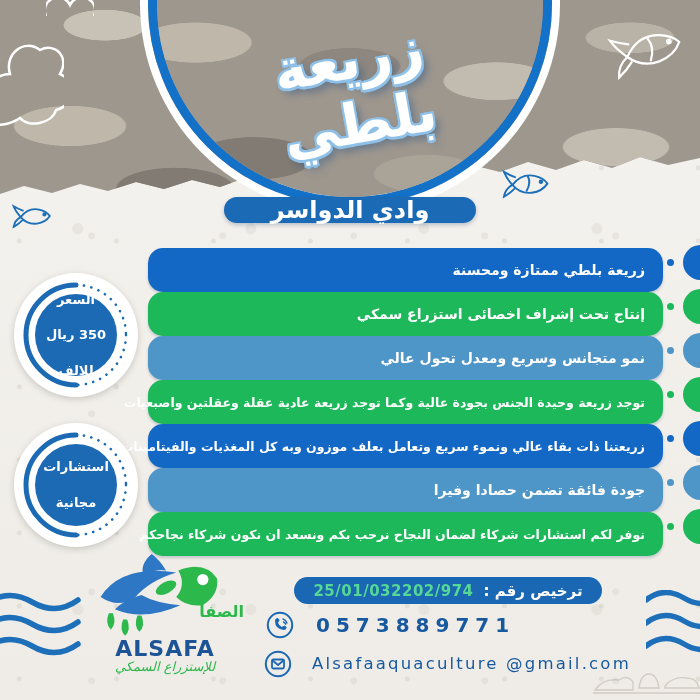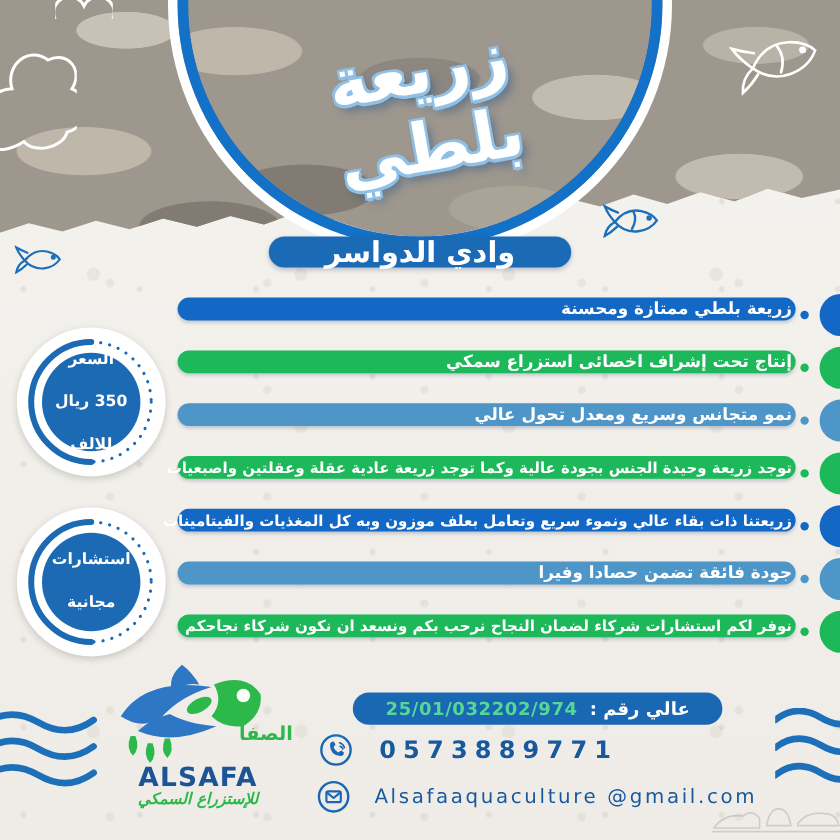--- a/index.html
+++ b/index.html
@@ -32,40 +32,40 @@
   .hero-title{position:absolute;left:226px;top:26px;width:256px;z-index:4;text-align:center;direction:rtl;
     font-size:56px;font-weight:bold;color:#ffffff;transform:rotate(-10deg);letter-spacing:1px;
     text-shadow:-2px -2px 0 #8fc1e8,2px -2px 0 #8fc1e8,-2px 2px 0 #8fc1e8,2px 2px 0 #8fc1e8,0 3px 0 #8fc1e8,4px 6px 8px rgba(20,70,130,.45);}
   .wadi-pill{position:absolute;left:224px;top:197px;width:252px;height:26px;z-index:5;background:#1a6ab5;
     border-radius:22px;display:flex;align-items:center;justify-content:center;direction:rtl;
     color:#fff;font-size:24px;font-weight:bold;box-shadow:0 2px 4px rgba(0,40,90,.25);}
   .sketch{position:absolute;z-index:3;}
   
   .features{position:absolute;left:0;right:0;top:248px;z-index:4;}
   .feat-row{position:relative;height:29px;margin-bottom:15px;}
-  .feat-pill{position:absolute;left:148px;right:37px;top:0;height:19px;border-radius:15px;
-    display:flex;align-items:center;justify-content:flex-start;direction:rtl;padding-right:3px;box-sizing:border-box;
+  .feat-pill{position:absolute;left:148px;right:37px;top:0;height:44px;border-radius:15px;
+    display:flex;align-items:center;justify-content:flex-start;direction:rtl;padding-right:18px;box-sizing:border-box;
     color:#fff;font-weight:bold;font-size:14px;white-space:nowrap;box-shadow:0 2px 3px rgba(0,40,90,.2);}
   .feat-pill.long{font-size:12.5px;}
   .feat-dot{position:absolute;right:26px;top:11px;width:7px;height:7px;border-radius:50%;}
   .feat-edge{position:absolute;right:-18px;top:-3px;width:35px;height:35px;border-radius:50%;}
   .c-blue{background:#1268c4;} .c-green{background:#1cb85a;} .c-steel{background:#4e95c8;}
   
   .badge{position:absolute;left:14px;width:124px;height:124px;z-index:4;}
   .badge .base{position:absolute;inset:0;border-radius:50%;background:#fff;box-shadow:0 2px 6px rgba(80,80,70,.25);}
   .badge svg{position:absolute;inset:0;}
   .badge .disc{position:absolute;left:21px;top:21px;width:82px;height:82px;border-radius:50%;background:#1b6ab3;
     display:flex;flex-direction:column;align-items:center;justify-content:center;gap:20px;direction:rtl;
     color:#fff;font-weight:bold;font-size:13px;line-height:1.2;text-align:center;}
   .b1{top:273px;} .b2{top:423px;}
   
   .logo-block{position:absolute;left:86px;top:552px;width:158px;z-index:4;text-align:center;}
   .logo-arabic{position:absolute;right:0px;top:50px;color:#2db84c;font-size:16px;font-weight:bold;direction:rtl;}
   .logo-latin{margin-top:-12px;color:#1d5496;font-size:22px;font-weight:800;letter-spacing:1px;}
-  .logo-tagline{margin-top:-2px;color:#2db84c;font-size:13px;font-weight:bold;font-style:italic;direction:rtl;}
+  .logo-tagline{margin-top:-2px;color:#2db84c;font-size:13px;font-weight:normal;font-style:italic;direction:rtl;}
   .license-pill{position:absolute;left:294px;top:577px;width:308px;height:27px;z-index:4;background:#1a67b3;
     border-radius:14px;display:flex;direction:rtl;align-items:center;justify-content:center;gap:10px;
     color:#fff;font-size:15px;font-weight:bold;}
   .license-num{color:#55d795;letter-spacing:.5px;}
   .contact-icon{position:absolute;z-index:4;}
   .phone-text{position:absolute;left:316px;top:613px;z-index:4;color:#17599f;font-size:20px;font-weight:bold;letter-spacing:6px;text-align:center;}
   .email-text{position:absolute;left:312px;top:654px;z-index:4;color:#17599f;font-size:16.5px;font-weight:normal;letter-spacing:2.2px;}
   .waves{position:absolute;z-index:3;}
   .watermark{position:absolute;left:593px;top:666px;z-index:2;opacity:.55;}
 </style>
@@ -200,21 +200,21 @@
       <path d="M20,60 Q16,70 22,76 Q28,70 24,60 Z" fill="#2db84c"></path>
       <path d="M34,66 Q30,76 36,82 Q42,76 38,66 Z" fill="#2db84c"></path>
       <path d="M48,62 Q44,72 50,78 Q56,72 52,62 Z" fill="#2db84c"></path>
     </svg>
     <div class="logo-arabic">الصفا</div>
     <div class="logo-latin">ALSAFA</div>
     <div class="logo-tagline">للإستزراع السمكي</div>
   </div>
 
   <div class="license-pill">
-    <span>عالي رقم :</span>
+    <span>ترخيص رقم :</span>
     <span class="license-num" dir="ltr">25/01/032202/974</span>
   </div>
 
   <svg class="contact-icon" style="left:266px;top:611px;" width="28" height="28" viewBox="0 0 28 28">
     <circle cx="14" cy="14" r="12.2" fill="none" stroke="#1a67b3" stroke-width="2"></circle>
     <path d="M9,10 q0,-3 3,-3 l1.6,2.2 -1.6,2.6 q1.2,3.2 3.8,4.3 l2.6,-1.6 2.2,1.6 q0,3 -3,3 q-8.6,-1.2 -8.6,-9.1 Z" fill="#1a67b3"></path>
     <path d="M17,8 q3,1 4,4 M17.5,11 q1.6,.6 2.2,2.2" fill="none" stroke="#1a67b3" stroke-width="1.4" stroke-linecap="round"></path>
   </svg>
   <div class="phone-text">0573889771</div>
 

